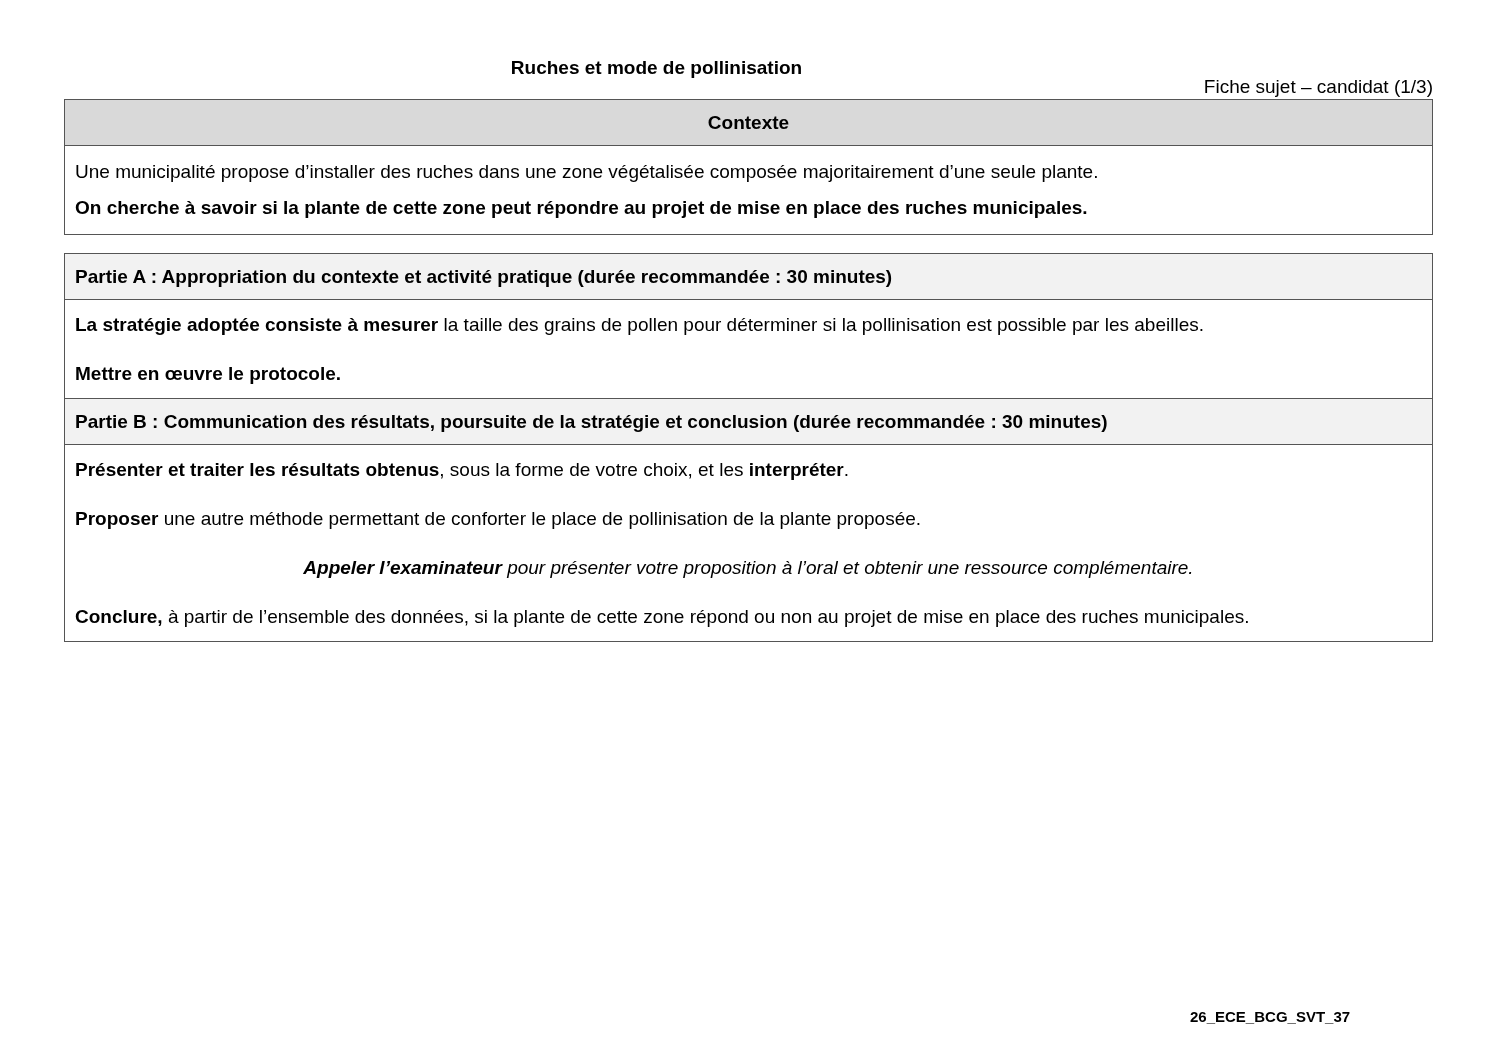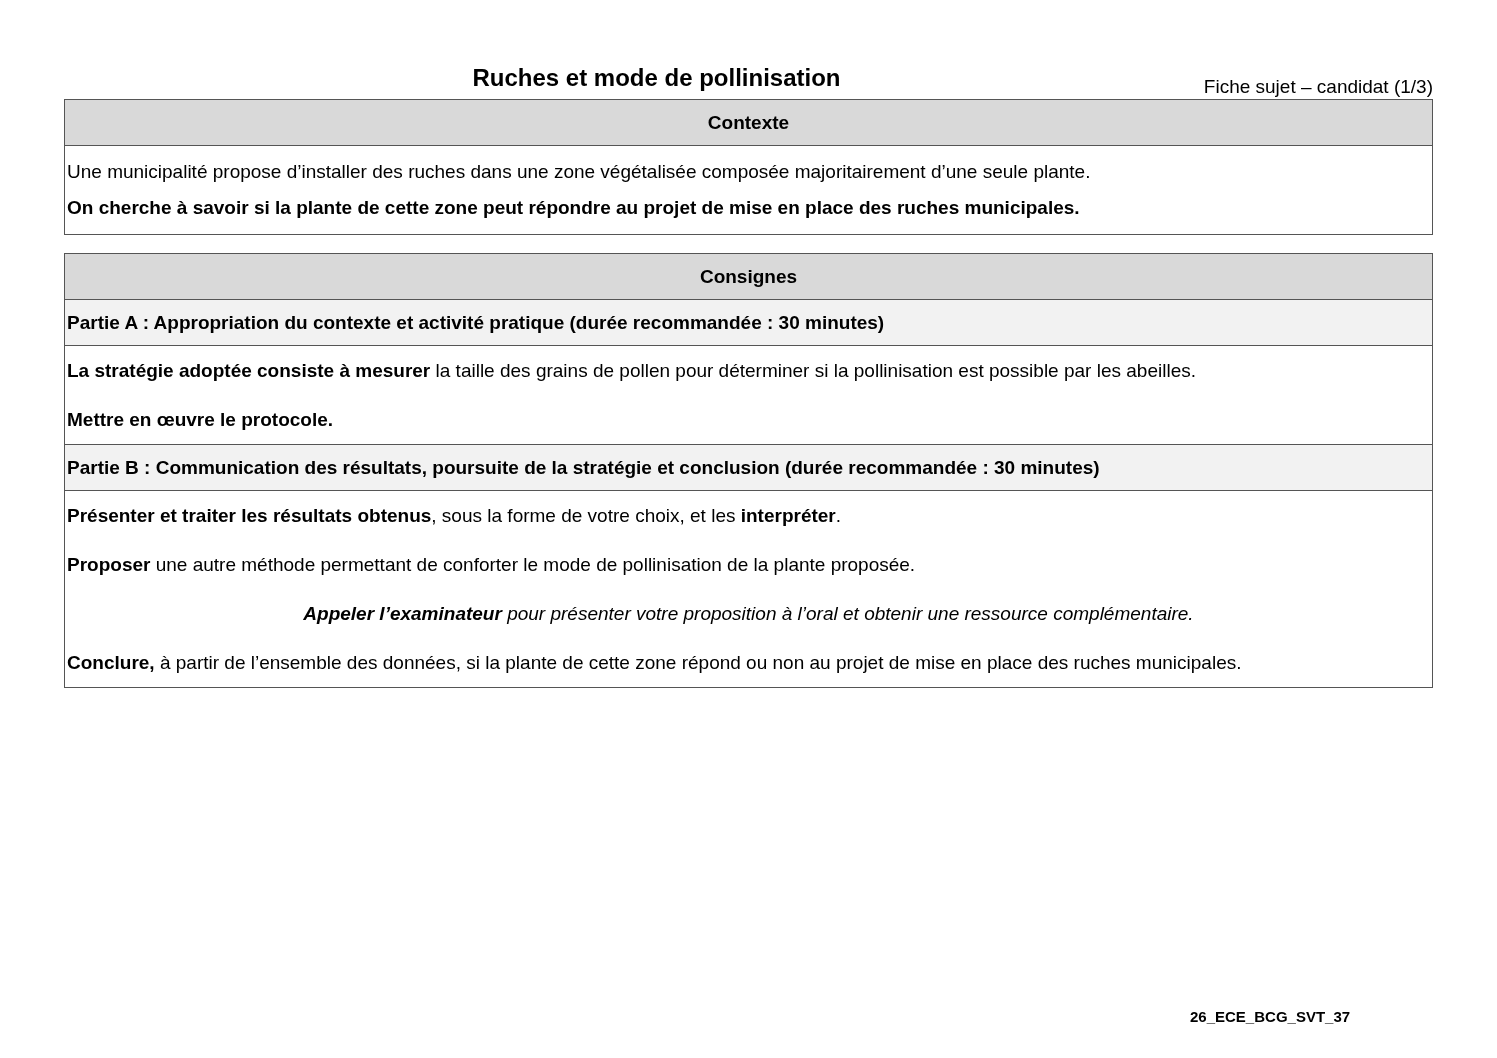--- a/index.html
+++ b/index.html
@@ -1,31 +1,31 @@
 <!DOCTYPE html>
 <html><head>
   <meta charset="utf-8">
   <style>
     html, body { margin: 0; padding: 0; background: #ffffff; }
     body {
       width: 1497px; height: 1058px; position: relative; overflow: hidden;
       font-family: "Liberation Sans", sans-serif; color: #000; font-size: 19px;
     }
     .doc-title {
-      position: absolute; top: 64px; left: 0; width: 1313px; text-align: center;
-      font-weight: bold; font-size: 24px;
+      position: absolute; top: 57px; left: 0; width: 1313px; text-align: center;
+      font-weight: bold; font-size: 19px;
     }
     .page-label {
       position: absolute; top: 76px; right: 64px; font-size: 19px;
     }
     table.box {
       position: absolute; left: 64px; width: 1369px; border-collapse: collapse;
       border: 1.5px solid #444;
     }
-    table.box td { border: 1.5px solid #555; padding: 0 2px; }
+    table.box td { border: 1.5px solid #555; padding: 0 10px; }
     .head-cell {
       background: #d9d9d9; text-align: center; font-weight: bold; height: 45px;
     }
     .part-cell {
       background: #f2f2f2; font-weight: bold; height: 45px; margin-top: 31px;
     }
     #contexte-table { top: 99px; }
     #consignes-table { top: 253px; }
     .ctx-body { padding-top: 8px !important; padding-bottom: 8px !important; margin-left: 20px; }
     .ctx-line { line-height: 36px; }
@@ -51,39 +51,36 @@
     <td class="ctx-body">
       <div class="ctx-line">Une municipalité propose d’installer des ruches dans une zone végétalisée composée majoritairement d’une seule plante.</div>
       <div class="ctx-line"><b>On cherche à savoir si la plante de cette zone peut répondre au projet de mise en place des ruches municipales.</b></div>
     </td>
   </tr>
 </tbody>
   </table>
 
 <table class="box" id="consignes-table">
   <tbody>
-      <tr>
-    <td class="head-cell">Consignes</td>
-  </tr>
   <tr>
     <td class="part-cell">Partie A : Appropriation du contexte et activité pratique (durée recommandée : 30 minutes)</td>
   </tr>
   <tr>
     <td>
       <div class="body-line"><b>La stratégie adoptée consiste à mesurer</b><span> la taille des grains de pollen pour déterminer si la pollinisation est possible par les abeilles.</span></div>
       <div class="body-line"><b>Mettre en œuvre le protocole.</b></div>
     </td>
   </tr>
   <tr>
     <td class="part-cell">Partie B : Communication des résultats, poursuite de la stratégie et conclusion (durée recommandée : 30 minutes)</td>
   </tr>
   <tr>
     <td>
       <div class="body-line"><b>Présenter et traiter les résultats obtenus</b><span>, sous la forme de votre choix, et les </span><b>interpréter</b><span>.</span></div>
-      <div class="body-line"><b>Proposer</b><span> une autre méthode permettant de conforter le mode de pollinisation de la plante proposée.</span></div>
+      <div class="body-line"><b>Proposer</b><span> une autre méthode permettant de conforter le place de pollinisation de la plante proposée.</span></div>
       <div class="body-line center-line"><b>Appeler l’examinateur</b><span> pour présenter votre proposition à l’oral et obtenir une ressource complémentaire.</span></div>
       <div class="body-line"><b>Conclure,</b><span> à partir de l’ensemble des données, si la plante de cette zone répond ou non au projet de mise en place des ruches municipales.</span></div>
     </td>
   </tr>
 </tbody>
   </table>
 
 <div class="footer-code">26_ECE_BCG_SVT_37</div>
 
 </body></html>

